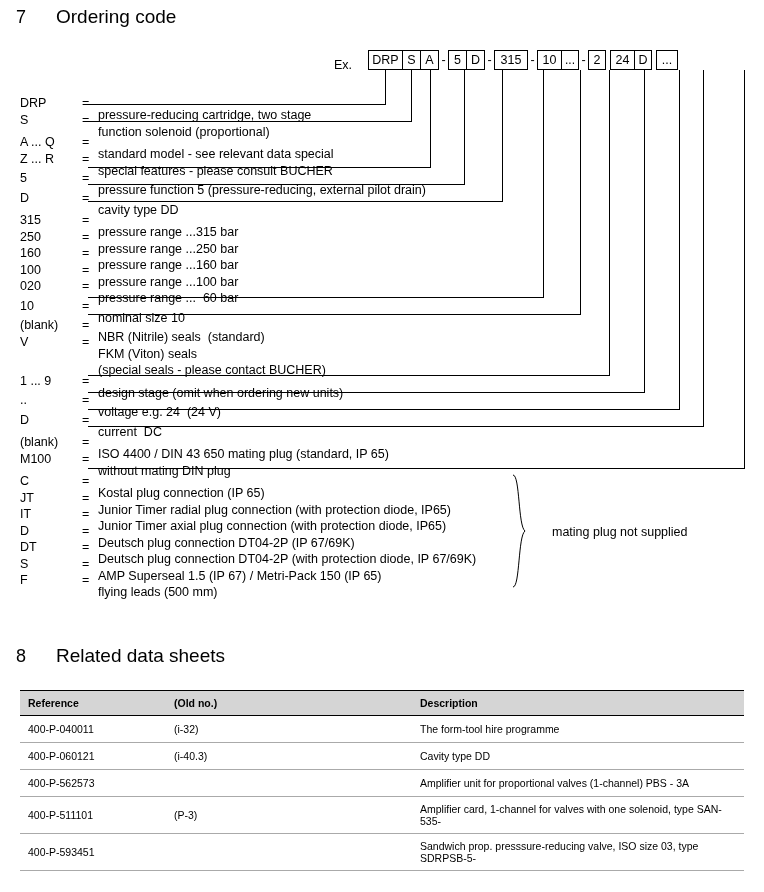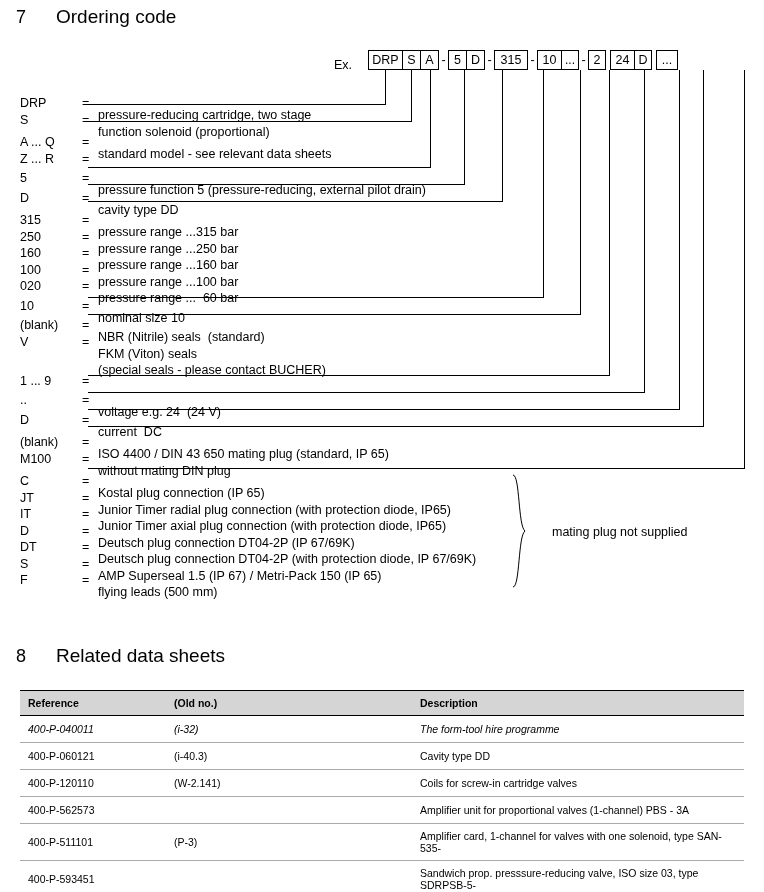--- a/index.html
+++ b/index.html
@@ -161,21 +161,21 @@
     background: #d5d5d5;
     font-size: 10.5px;
     font-weight: bold;
     border-top: 1px solid #000;
     border-bottom: 1px solid #000;
   }
   .dtable tbody td {
     border-bottom: 1px solid #aaa;
     height: 14px;
   }
-  .dtable tbody tr:first-child td { border-top: none; font-style: italic; }
+  .dtable tbody tr:first-child td { border-top: none; }
   .col-ref { width: 130px; margin-left: 24px; }
   .col-old { width: 230px; }
   .vsep {
     border-left: 1px solid #000;
   }
 </style>
 </head>
 <body>
 
 <div class="page">
@@ -263,25 +263,26 @@
       <span class="lkey">S</span>
       <span class="leq">=</span>
       <span class="ltext">function solenoid (proportional)</span>
     </div>
 
     <div class="gap6"></div>
 
     <div class="lrow">
       <span class="lkey">A ... Q</span>
       <span class="leq">=</span>
-      <span class="ltext">standard model - see relevant data sheets</span>
+      <span class="ltext">standard model - see relevant data special</span>
     </div>
     <div class="lrow">
       <span class="lkey">Z ... R</span>
       <span class="leq">=</span>
+      <span class="ltext">special features - please consult BUCHER</span>
     </div>
 
     <div class="gap3"></div>
 
     <div class="lrow">
       <span class="lkey">5</span>
       <span class="leq">=</span>
       <span class="ltext">pressure function 5 (pressure-reducing, external pilot drain)</span>
     </div>
 
@@ -345,20 +346,21 @@
       <span class="lkey"></span>
       <span class="leq"></span>
       <span class="ltext">(special seals - please contact BUCHER)</span>
     </div>
 
     <div class="gap6"></div>
 
     <div class="lrow">
       <span class="lkey">1 ... 9</span>
       <span class="leq">=</span>
+      <span class="ltext">design stage (omit when ordering new units)</span>
     </div>
 
     <div class="gap3"></div>
 
     <div class="lrow">
       <span class="lkey">..</span>
       <span class="leq">=</span>
       <span class="ltext">voltage e.g. 24  (24 V)</span>
     </div>
 
@@ -446,25 +448,20 @@
         <td>400-P-040011</td>
         <td>(i-32)</td>
         <td class="vsep">The form-tool hire programme</td>
       </tr>
       <tr>
         <td>400-P-060121</td>
         <td>(i-40.3)</td>
         <td class="vsep">Cavity type DD</td>
       </tr>
       <tr>
-        <td>400-P-120110</td>
-        <td>(W-2.141)</td>
-        <td class="vsep">Coils for screw-in cartridge valves</td>
-      </tr>
-      <tr>
         <td>400-P-562573</td>
         <td></td>
         <td class="vsep">Amplifier unit for proportional valves (1-channel) PBS - 3A</td>
       </tr>
       <tr>
         <td>400-P-511101</td>
         <td>(P-3)</td>
         <td class="vsep">Amplifier card, 1-channel for valves with one solenoid, type SAN-535-</td>
       </tr>
       <tr>

